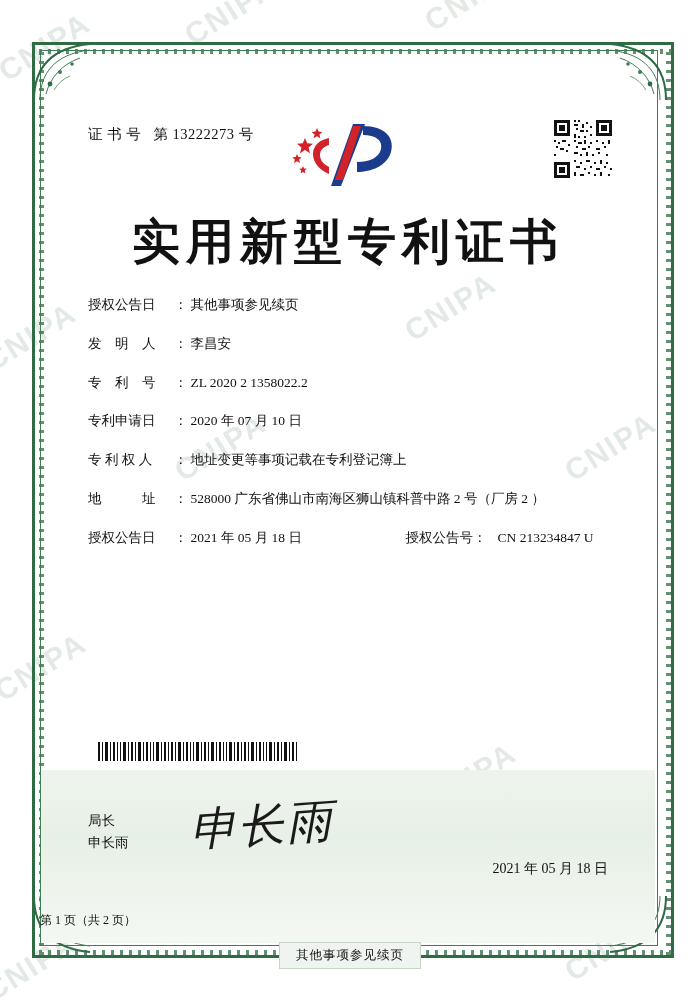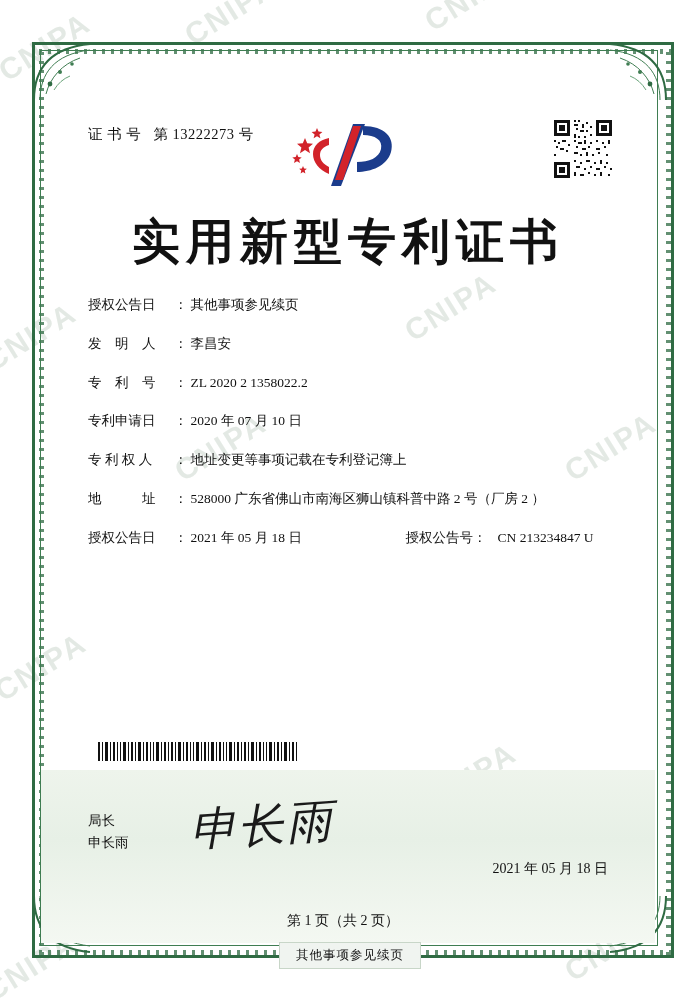--- a/index.html
+++ b/index.html
@@ -229,22 +229,21 @@
     top: 810px;
     font-size: 14px;
     color: #111;
   }
 
   .page-no {
     position: absolute;
     left: 0;
     right: 10px;
     top: 862px;
-    text-align: center;
-    font-size: 14px;
+    font-size: 12px;
     color: #111;
   }
 
   .footer-note {
     position: absolute;
     left: 50%;
     transform: translateX(-50%);
     top: 942px;
     z-index: 5;
     background: #f0f4f0;

